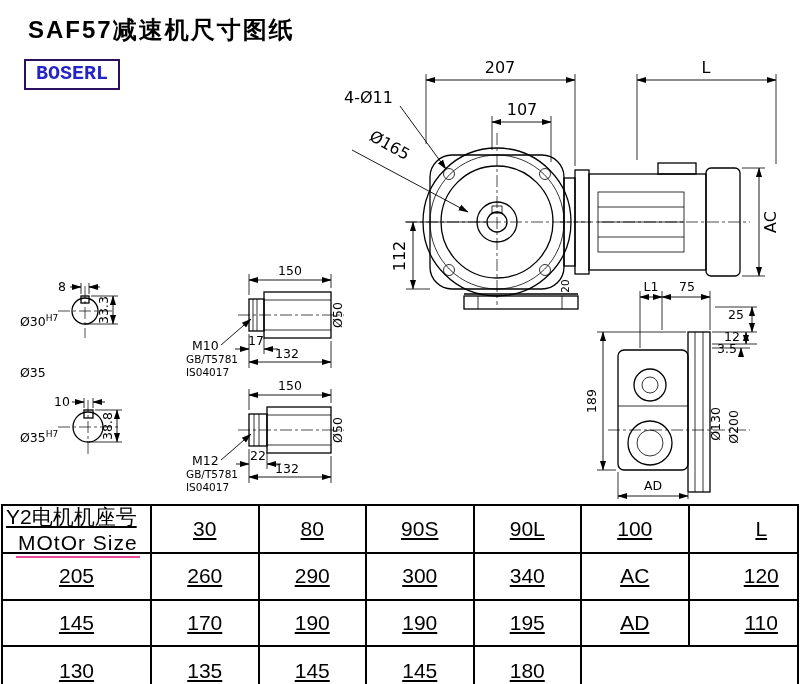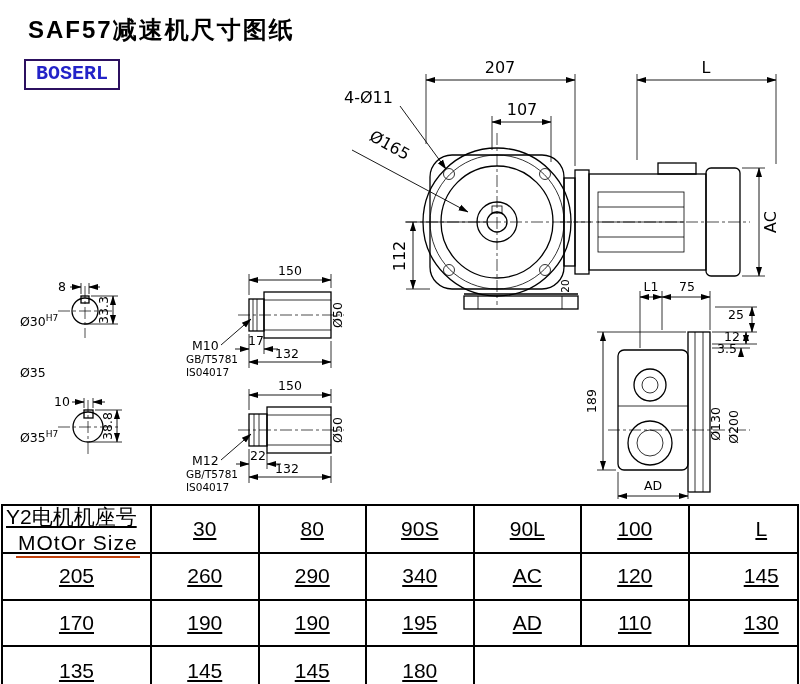--- a/index.html
+++ b/index.html
@@ -26,21 +26,21 @@
                display:grid; grid-template-columns:149px repeat(6,1fr);
                grid-template-rows:48px repeat(3,1fr);
                border:2px solid #000; background:#fff;text-decoration:underline; }
   .dim-table .cell { border-right:2px solid #000; border-bottom:2px solid #000;
                      display:flex; align-items:center; justify-content:center;
                      font-size:21px; }
   .dim-table .cell:nth-child(7n) { border-right:none;padding-left:36px; }
   .dim-table .cell:nth-child(n+22) { border-bottom:none; }
   .head-cell { flex-direction:column; align-items:flex-start !important;
                padding:3px 2px 0 3px; font-size:16px; }
-  .head-cell .h2 { margin-left:10px; border-bottom:2px solid #c2410c;
+  .head-cell .h2 { margin-left:10px; border-bottom:2px solid #ec4899;
                    letter-spacing:1px; padding:0 2px 1px 2px; }
 </style>
 </head>
 <body>
 
 <div class="page-title">SAF57减速机尺寸图纸</div>
 <div class="brand-box">BOSERL</div>
 
 <svg class="drawing" width="800" height="504" viewBox="0 0 800 504">
   <defs>
@@ -271,20 +271,21 @@
   <div class="cell">30</div>
   <div class="cell">80</div>
   <div class="cell">90S</div>
   <div class="cell">90L</div>
   <div class="cell">100</div>
 
   <div class="cell">L</div>
   <div class="cell">205</div>
   <div class="cell">260</div>
   <div class="cell">290</div>
+  <div class="cell">300</div>
   <div class="cell">340</div>
 
   <div class="cell">AC</div>
   <div class="cell">120</div>
   <div class="cell">145</div>
   <div class="cell">170</div>
   <div class="cell">190</div>
   <div class="cell">190</div>
   <div class="cell">195</div>
 

